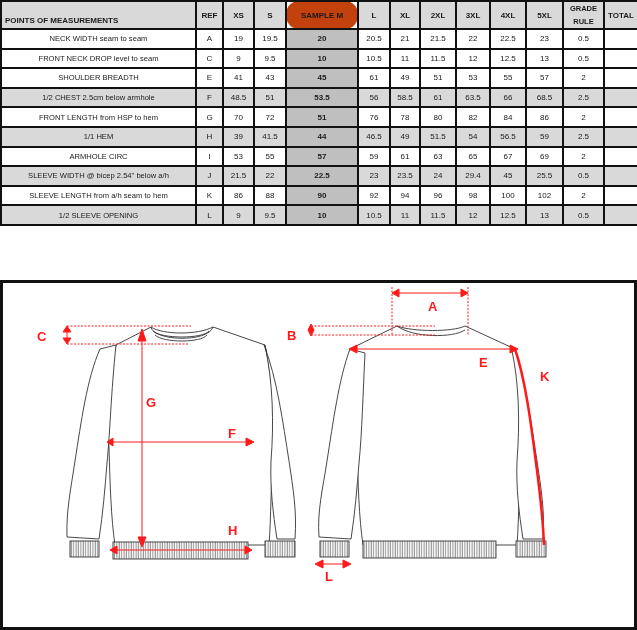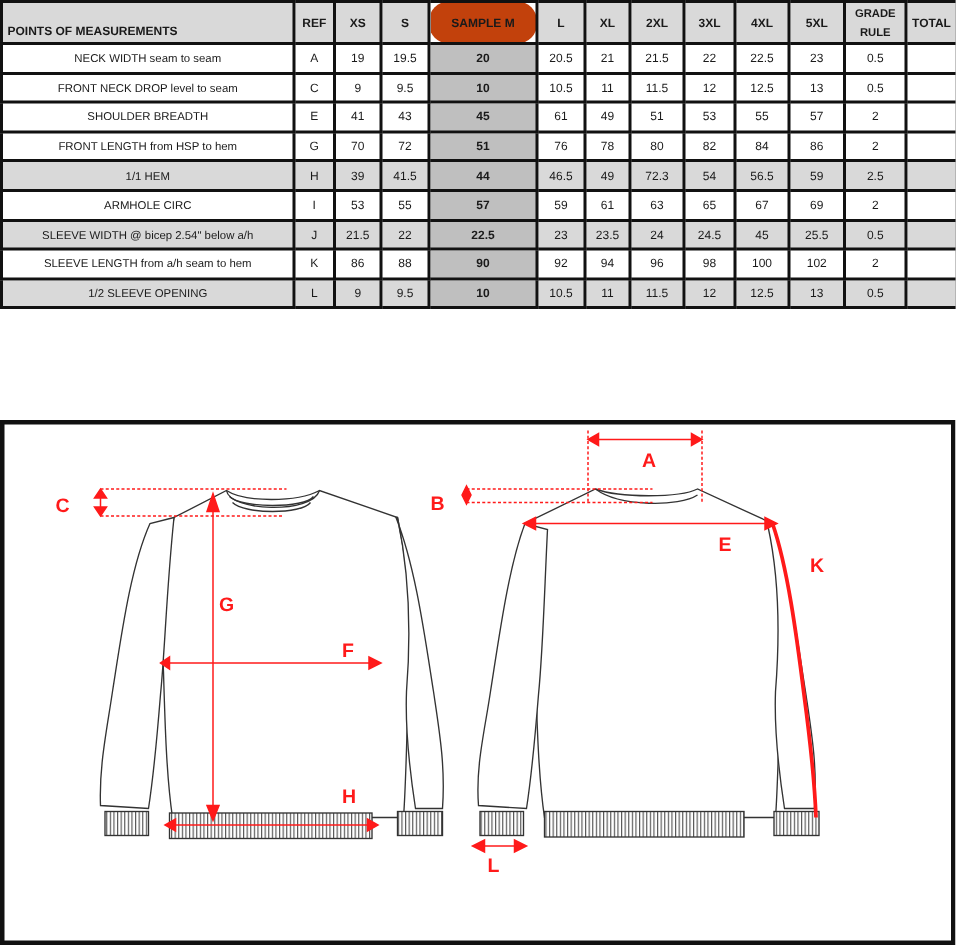--- a/index.html
+++ b/index.html
@@ -119,20 +119,35 @@
         <td class="sample">45</td>
         <td>61</td>
         <td>49</td>
         <td>51</td>
         <td>53</td>
         <td>55</td>
         <td>57</td>
         <td>2</td>
         <td></td>
       </tr>
+      <tr class="even">
+        <td class="label">1/2 CHEST 2.5cm below armhole</td>
+        <td>F</td>
+        <td>48.5</td>
+        <td>51</td>
+        <td class="sample">53.5</td>
+        <td>56</td>
+        <td>58.5</td>
+        <td>61</td>
+        <td>63.5</td>
+        <td>66</td>
+        <td>68.5</td>
+        <td>2.5</td>
+        <td></td>
+      </tr>
       <tr class="odd">
         <td class="label">FRONT LENGTH from HSP to hem</td>
         <td>G</td>
         <td>70</td>
         <td>72</td>
         <td class="sample">51</td>
         <td>76</td>
         <td>78</td>
         <td>80</td>
         <td>82</td>
@@ -142,21 +157,21 @@
         <td></td>
       </tr>
       <tr class="even">
         <td class="label">1/1 HEM</td>
         <td>H</td>
         <td>39</td>
         <td>41.5</td>
         <td class="sample">44</td>
         <td>46.5</td>
         <td>49</td>
-        <td>72.3</td>
+        <td>51.5</td>
         <td>54</td>
         <td>56.5</td>
         <td>59</td>
         <td>2.5</td>
         <td></td>
       </tr>
       <tr class="odd">
         <td class="label">ARMHOLE CIRC</td>
         <td>I</td>
         <td>53</td>
@@ -173,21 +188,21 @@
       </tr>
       <tr class="even">
         <td class="label">SLEEVE WIDTH @ bicep 2.54" below a/h</td>
         <td>J</td>
         <td>21.5</td>
         <td>22</td>
         <td class="sample">22.5</td>
         <td>23</td>
         <td>23.5</td>
         <td>24</td>
-        <td>24.5</td>
+        <td>29.4</td>
         <td>45</td>
         <td>25.5</td>
         <td>0.5</td>
         <td></td>
       </tr>
       <tr class="odd">
         <td class="label">SLEEVE LENGTH from a/h seam to hem</td>
         <td>K</td>
         <td>86</td>
         <td>88</td>

